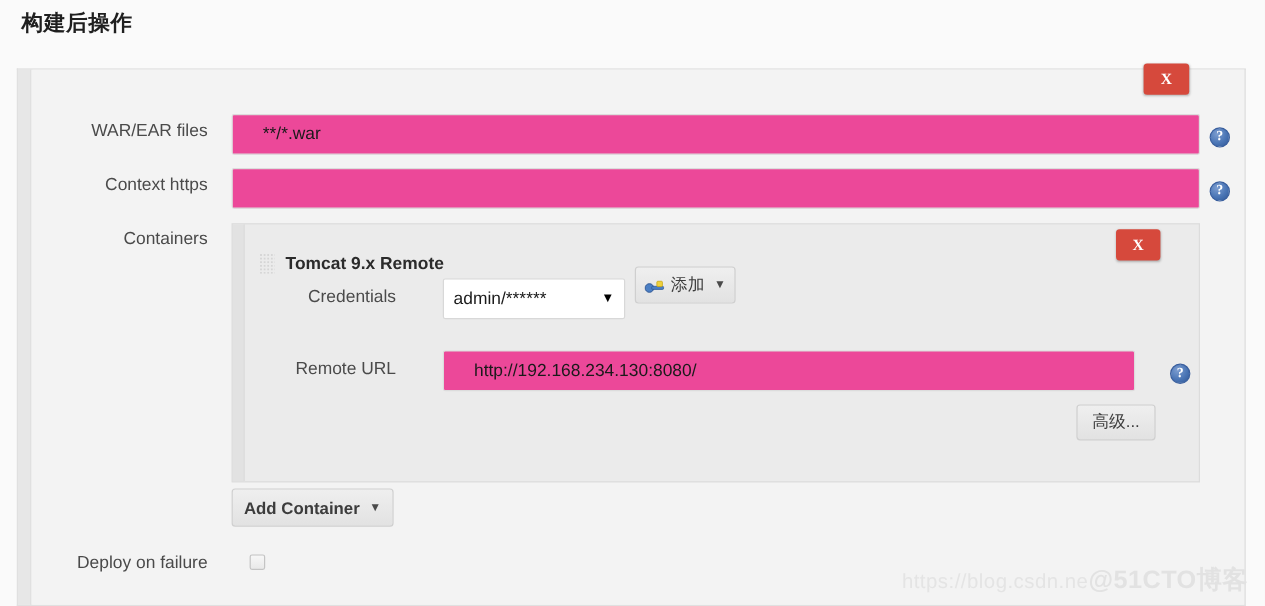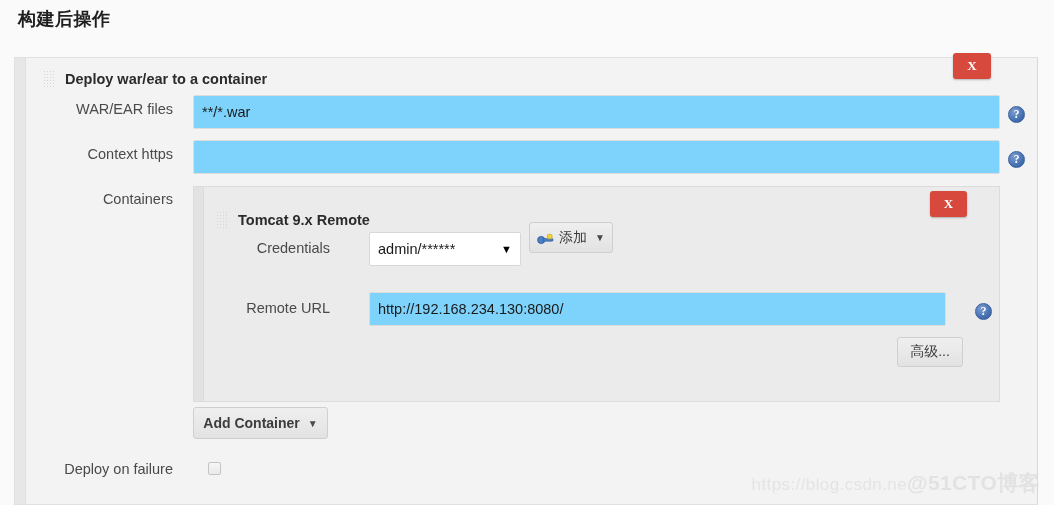--- a/index.html
+++ b/index.html
@@ -86,27 +86,27 @@
   .form-label {
     position: absolute;
     font-size: 14.5px;
     color: #4a4a4a;
     text-align: right;
     white-space: nowrap;
   }
   .text-input {
     position: absolute;
     box-sizing: border-box;
-    background: #7dd3fc;
+    background: #ec4899;
     border: 1px solid #dcdcdc;
     border-radius: 2px;
     font-family: "Liberation Sans", sans-serif;
     font-size: 14.5px;
     color: #1a1a1a;
-    padding: 0 8px;
+    padding: 0 25px;
     outline: none;
   }
   .text-input::placeholder { color: #b5b5b5; }
 
   
   .help-icon {
     position: absolute;
     width: 17px;
     height: 17px;
     border-radius: 50%;
@@ -243,24 +243,20 @@
 <body>
 
 <div class="page-title">构建后操作</div>
 
 <div class="outer-panel">
 
   <div class="outer-grip"></div>
 
   <div class="outer-body">
 
-    <div class="section-head" style="left:16px; top:12px;">
-      <span class="drag-dots"></span>
-      <span class="section-title">Deploy war/ear to a container</span>
-    </div>
 
     <div class="form-label" style="left:20px; top:43px; width:126px;">WAR/EAR files</div>
     <input class="text-input" style="left: 166px; top: 37px; width: 807px; height: 34px;" value="**/*.war">
     <div class="help-icon" style="left:981px; top:48px;">?</div>
 
     <div class="form-label" style="left:20px; top:88px; width:126px;">Context https</div>
     <input class="text-input" style="left: 166px; top: 82px; width: 807px; height: 34px;" value="">
     <div class="help-icon" style="left:981px; top:93px;">?</div>
 
     <div class="form-label" style="left:20px; top:133px; width:126px;">Containers</div>

